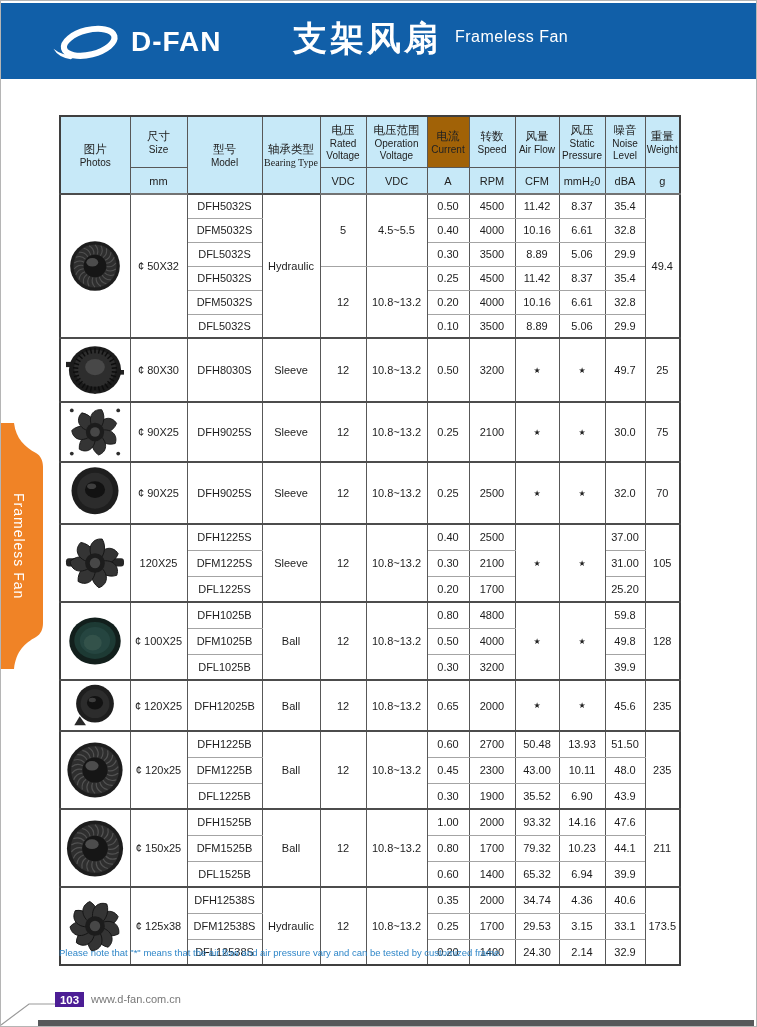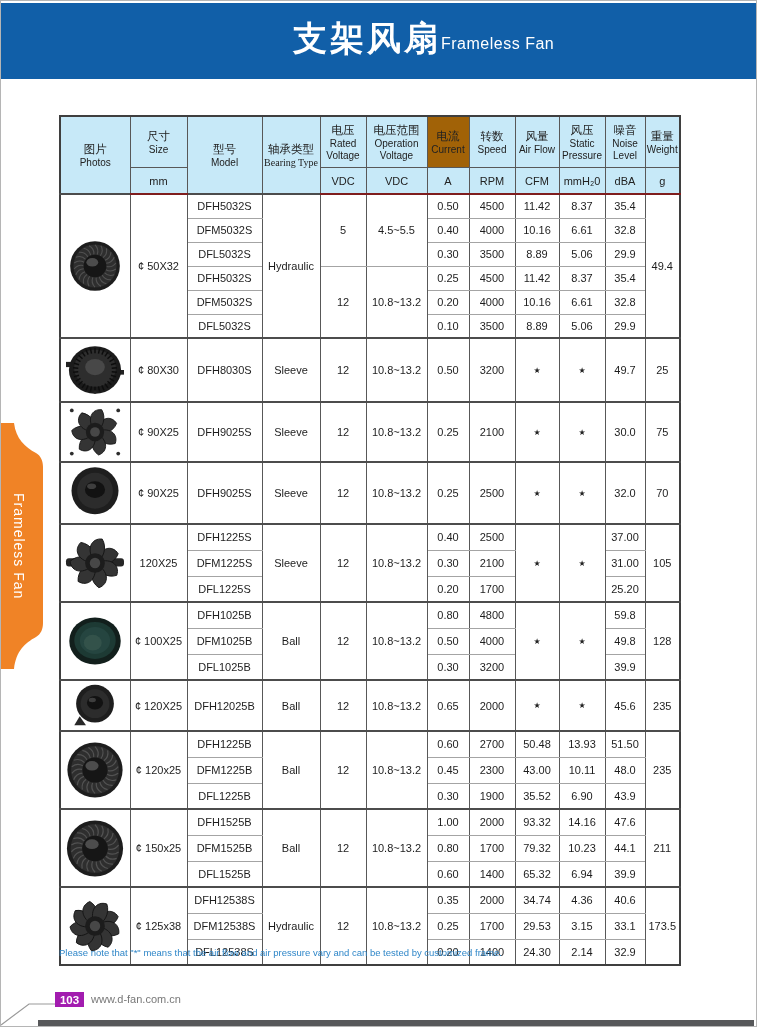--- a/index.html
+++ b/index.html
@@ -3,60 +3,69 @@
 <meta charset="utf-8">
 <style>
   html,body{margin:0;padding:0;background:#e8e8e8;}
   .page{position:relative;width:757px;height:1027px;background:#fff;border:1px solid #b5b5b5;
         box-sizing:border-box;overflow:hidden;font-family:"Liberation Sans",sans-serif;}
 
   
   .top-bar{position:absolute;left:0;right:0;top:2px;height:76px;}
   .logo{position:absolute;left:50px;top:16px;display:flex;align-items:center;gap:6px;}
   .logo-text{color:#fff;font-size:28px;font-weight:bold;letter-spacing:1px;}
-  .titles{position:absolute;left:292px;top:17px;display:flex;align-items:flex-end;}
+  .titles{position:absolute;left:292px;top:17px;display:flex;align-items:center;gap:14px;}
   .title-zh{color:#fff;font-size:34px;font-weight:bold;letter-spacing:3px;line-height:1.1;}
   .title-en{color:#fff;font-size:16px;padding-bottom:4px;letter-spacing:.5px;}
 
   
   .side-tab{position:absolute;left:0;top:422px;width:42px;height:246px;}
   .side-tab-label{position:absolute;left:10px;top:70px;height:150px;color:#fff;font-size:14px;
         letter-spacing:1px;writing-mode:vertical-rl;text-orientation:sideways;white-space:nowrap;}
 
   
   #spec-table{position:absolute;left:58px;top:114px;width:620px;border-collapse:collapse;
         table-layout:fixed;border:2px solid #3f3f3f;}
   #spec-table th{background:#c7e9f8;border:1px solid #585858;font-weight:normal;color:#222;
         padding:2px 1px;vertical-align:middle;}
   #spec-table thead tr.main th{height:46px;}
   #spec-table .zh{font-size:11.5px;}
   #spec-table .en{font-size:10px;line-height:1.2;}
-  #spec-table tr.units th{font-size:11px;height:21px;border-bottom:2px solid #7f1d1d;}
+  #spec-table tr.units th{font-size:11px;height:21px;border-bottom:2px solid #737373;}
   #spec-table td{border-left:1px solid #585858;border-right:1px solid #585858;
         border-top:1px solid #a4a4a4;border-bottom:1px solid #a4a4a4;
         text-align:center;vertical-align:middle;font-size:11px;color:#1d1d1d;padding:0;}
   #spec-table tr.group-start td{border-top:2px solid #4c4c4c;}
   #spec-table td.star{font-size:8px;color:#222;}
   #spec-table td svg{display:block;margin:2px auto;}
 
   
   .star-note{position:absolute;left:58px;top:946px;font-size:9.5px;}
   .notes{position:absolute;left:58px;top:972px;font-size:10px;color:#4a4a4a;}
-  .page-badge{position:absolute;left:54px;top:991px;width:29px;height:15px;background:#a21caf;
+  .page-badge{position:absolute;left:54px;top:991px;width:29px;height:15px;background:#4c1d95;
         color:#fff;font-size:11.5px;font-weight:bold;display:flex;align-items:center;justify-content:center;}
   .site-url{position:absolute;left:90px;top:992px;font-size:11px;color:#787878;}
   .leader-line{position:absolute;left:0;top:996px;}
   .bottom-bar{position:absolute;left:37px;right:2px;top:1019px;height:7px;background:#57585a;}
 </style>
 </head>
 <body>
 
 <div class="page">
 
   <div class="top-bar" style="background: rgb(17, 95, 168);">
+    <div class="logo">
+      <svg width="74" height="46" viewBox="0 0 120 70">
+        <g transform="rotate(-14 60 36)">
+          <ellipse cx="62" cy="36" rx="42" ry="20" fill="none" stroke="#ffffff" stroke-width="10"></ellipse>
+        </g>
+        <path d="M4 46 Q 20 59 44 56 L 32 63 Q 12 60 4 46 Z" fill="#ffffff"></path>
+      </svg>
+      <span class="logo-text">D-FAN</span>
+    </div>
     <div class="titles">
       <span class="title-zh">支架风扇</span>
       <span class="title-en">Frameless Fan</span>
     </div>
   </div>
 
   <div class="side-tab">
     <svg width="42" height="246" viewBox="0 0 42 246">
       <path id="tab-path" d="M0 0 L13 0 C15 16 24 24 35 30 C40 33 42 38 42 44 L42 200 C42 206 40 211 35 214 C24 220 15 228 13 246 L0 246 Z" fill="#f08326"></path>
     </svg>

